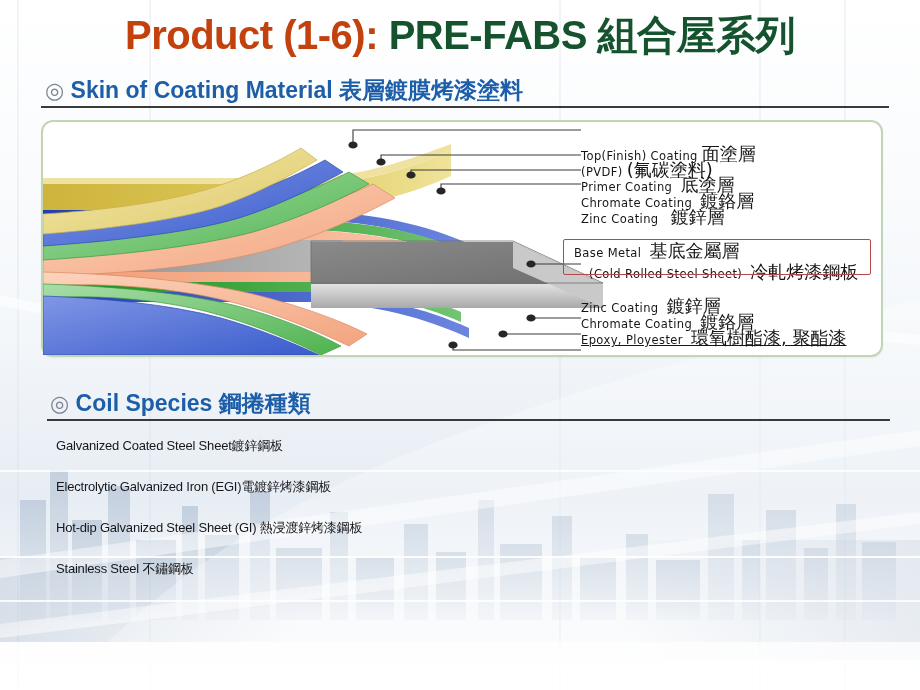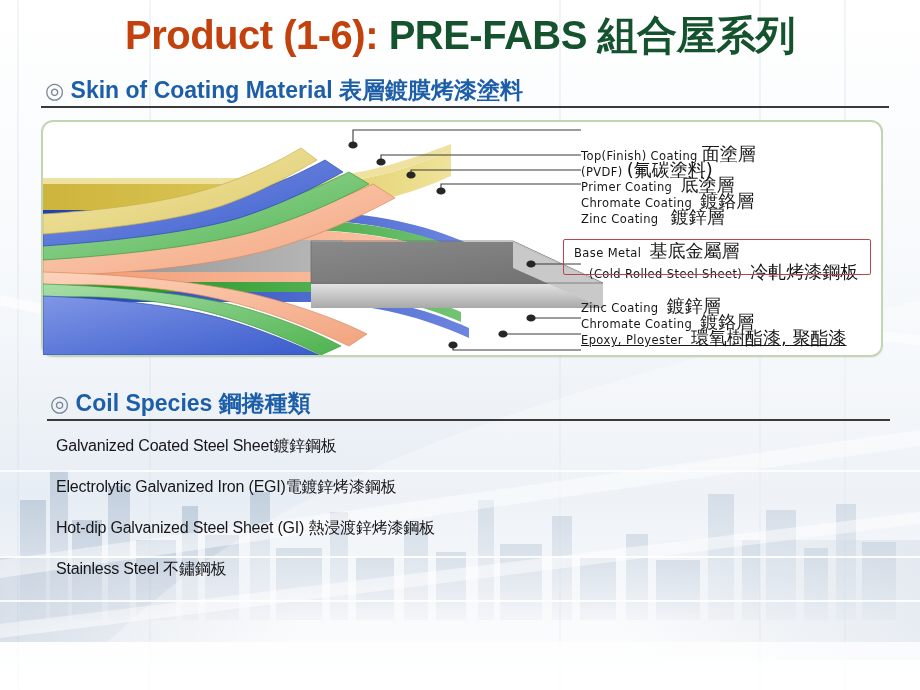--- a/index.html
+++ b/index.html
@@ -50,21 +50,21 @@
   #basemetal-box{
     position:absolute;z-index:7;
     left:563px;top:239px;width:306px;height:34px;
     border:1.6px solid #b5484a;border-radius:2px;background:transparent;
   }
 
   
   #coil-list{position:absolute;left:56px;top:425px;width:830px;z-index:5;}
   .coil-item{
     height:41px;line-height:41px;white-space:nowrap;
-    font-size:16px;color:#17171a;letter-spacing:-.2px;
+    font-size:13px;color:#17171a;letter-spacing:-.2px;
   }
   .coil-item.hl{color:#ED1C24;font-weight:bold;letter-spacing:.2px;}
 </style>
 </head>
 <body>
 
 <svg id="bg" width="920" height="690" viewBox="0 0 920 690">
   <defs>
     <linearGradient id="gSky" x1="0" y1="0" x2="0" y2="1">
       <stop offset="0%" stop-color="#ffffff"></stop>

